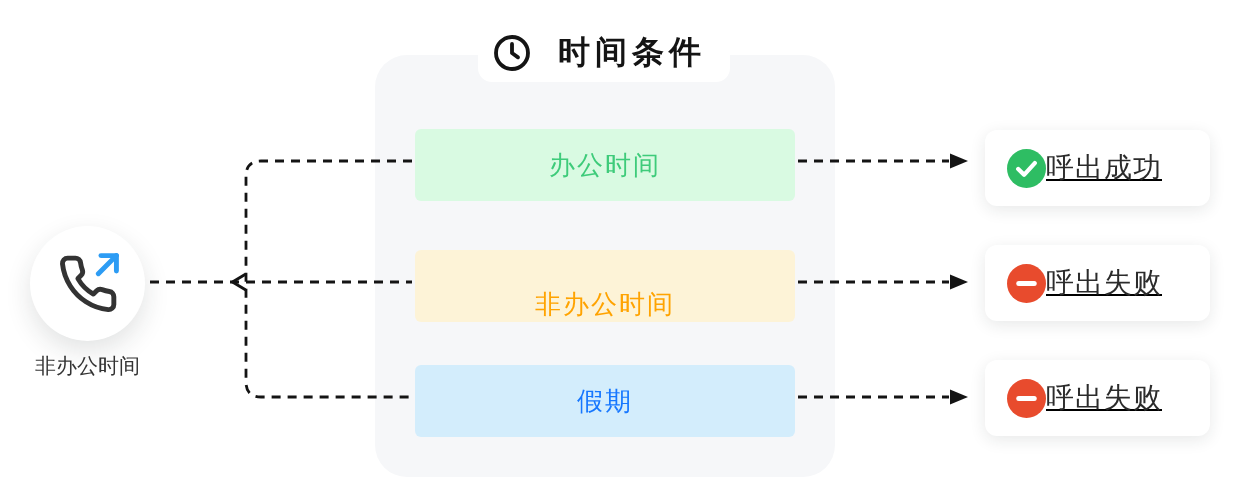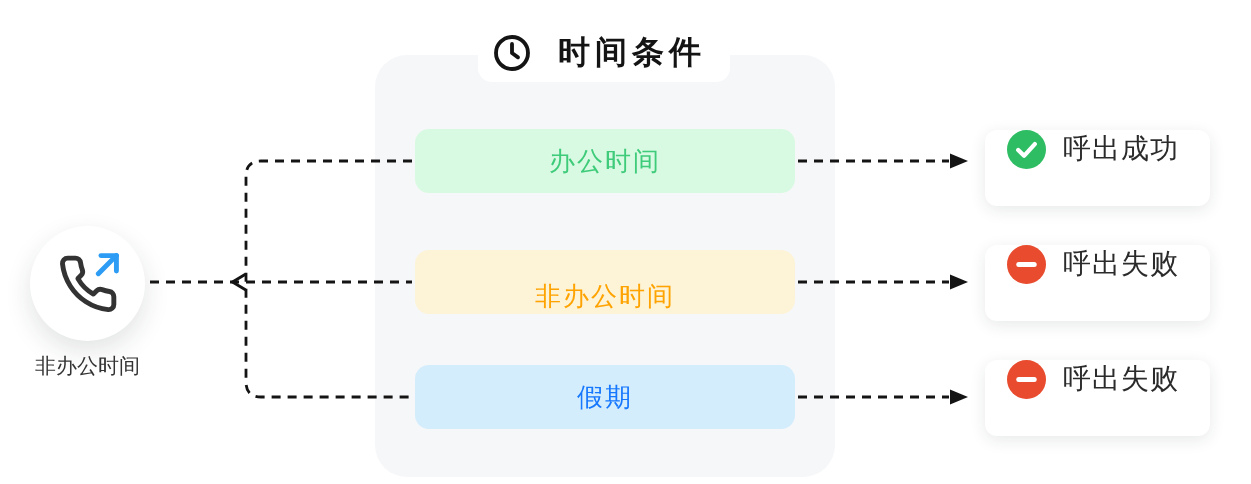--- a/index.html
+++ b/index.html
@@ -90,22 +90,22 @@
     font-size: 21px;
     color: #333333;
     z-index: 2;
     white-space: nowrap;
   }
 
   
   .pill {
     position: absolute;
     left: 415px;
-    width: 380px; height: 64px;
-    border-radius: 14px;
+    width: 380px; height: 72px;
+    border-radius: 6px;
     display: flex;
     align-items: center;
     justify-content: center;
     font-size: 26px;
     font-weight: 500;
     letter-spacing: 2px;
     z-index: 2;
   }
   .pill-0 { top: 129px; }
   .pill-1 { top: 250px; }
@@ -113,23 +113,24 @@
 
   
   .card {
     position: absolute;
     left: 985px;
     width: 225px; height: 76px;
     background: #ffffff;
     border-radius: 12px;
     box-shadow: 0 4px 16px rgba(31, 35, 41, 0.10);
     display: flex;
+    align-items: center;
     padding-left: 22px;
-    gap: 17px;
-    z-index: 2;
+    z-index: 2;
+    text-decoration: underline;
   }
   .card-0 { top: 130px; }
   .card-1 { top: 245px; }
   .card-2 { top: 360px; }
   .card-label {
     font-size: 28px;
     font-weight: 500;
     color: #2b2b2b;
     letter-spacing: 1px;
     white-space: nowrap;

